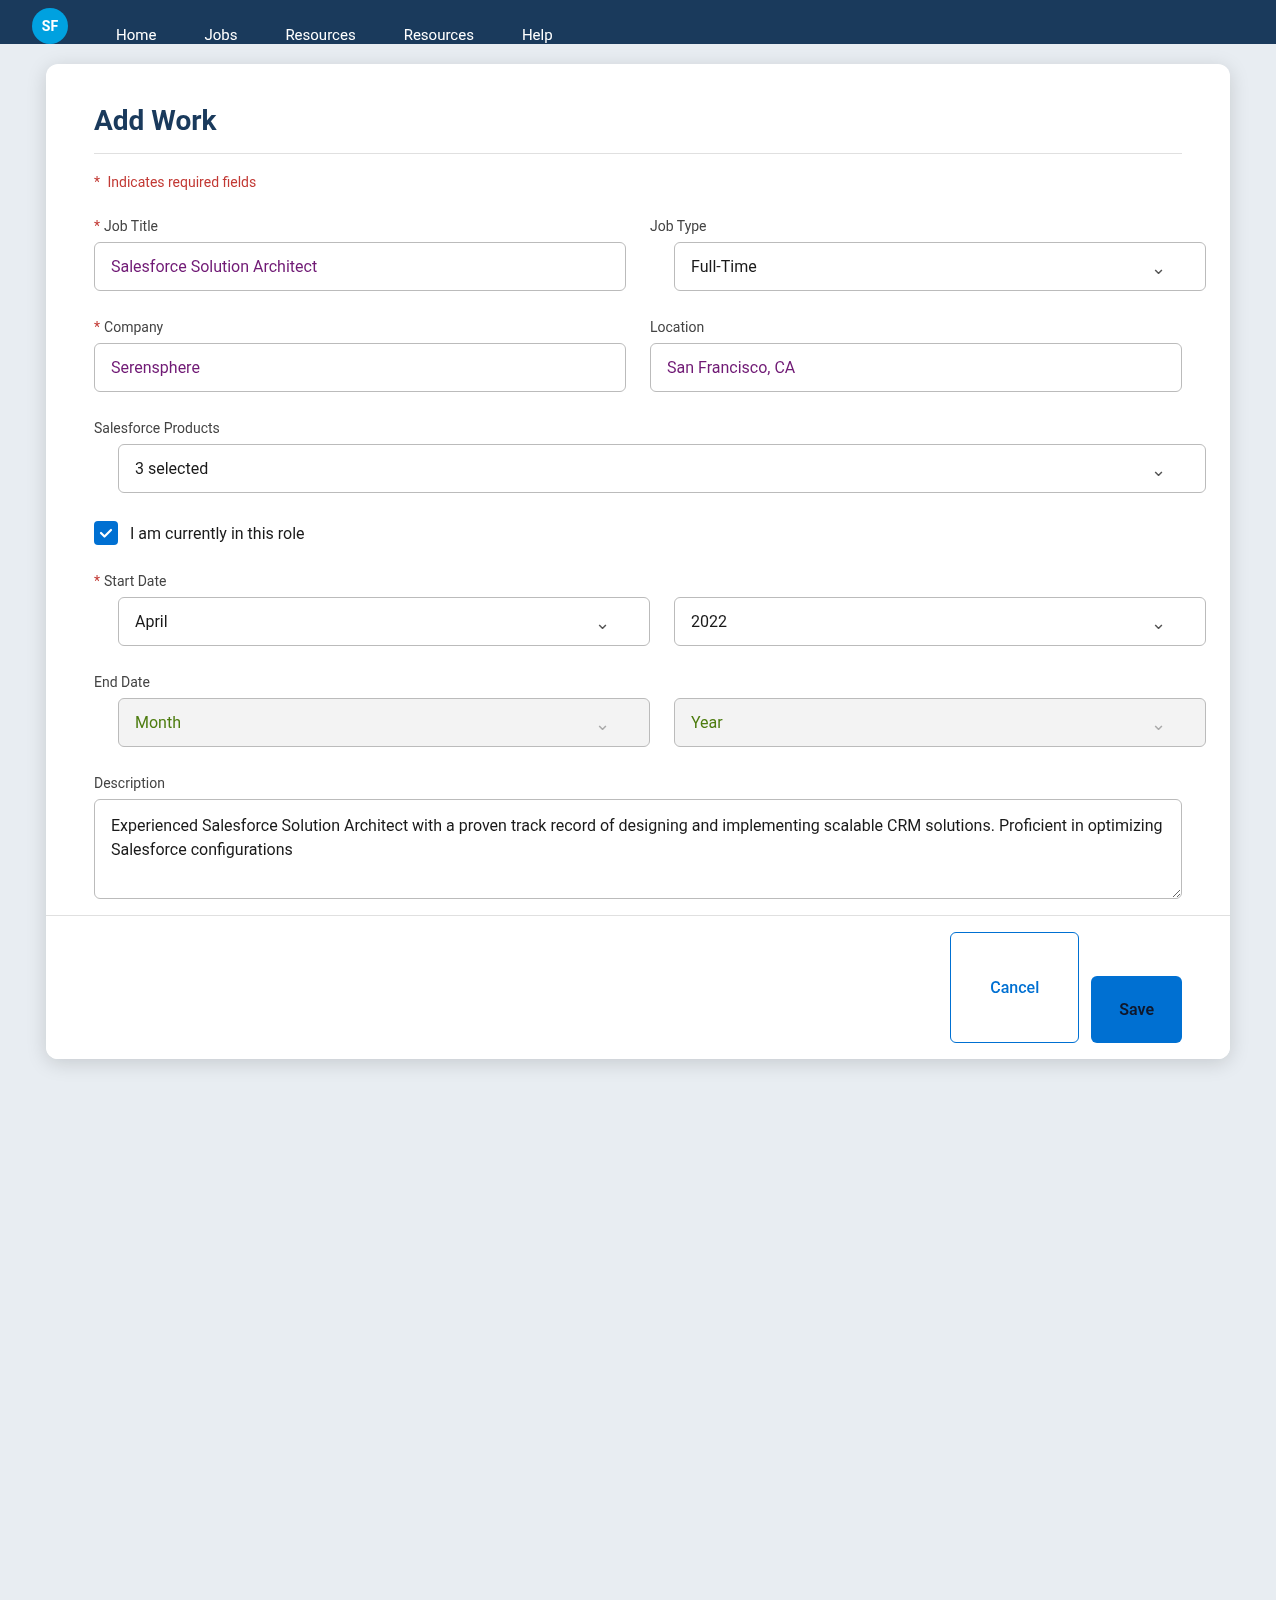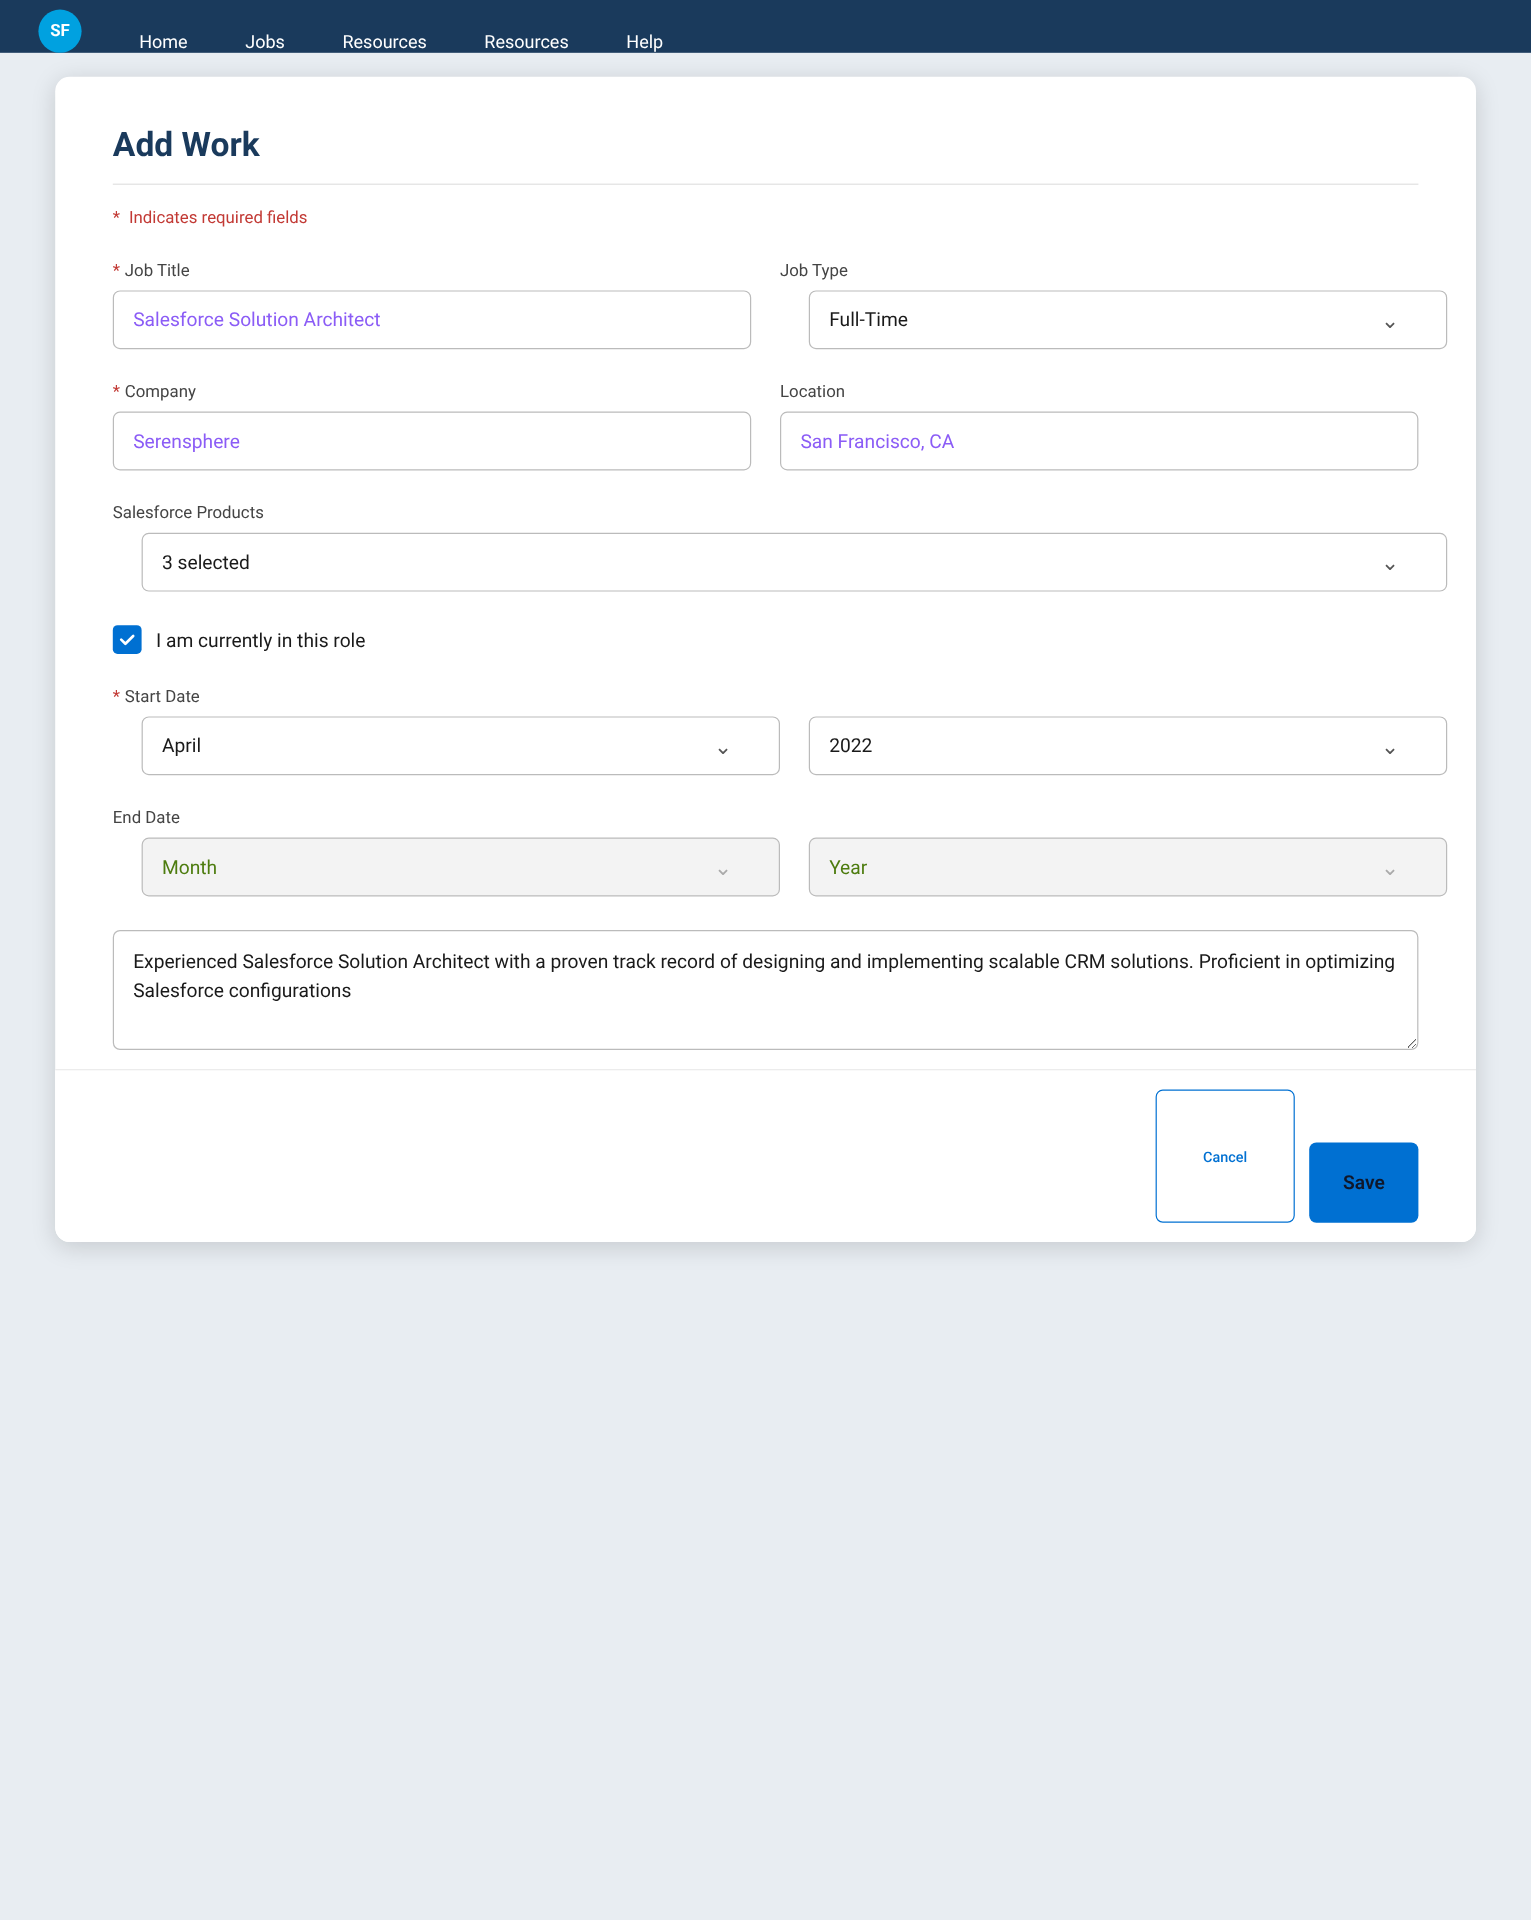--- a/index.html
+++ b/index.html
@@ -108,21 +108,21 @@
 
     .form-label .asterisk {
       color: #c23934;
     }
 
     .form-input {
       border: 1.5px solid #bbb;
       border-radius: 6px;
       padding: 14px 16px;
       font-size: 16px;
-      color: #8b5cf6;
+      color: #701a75;
       outline: none;
       background: white;
     }
 
     .form-select {
       border: 1.5px solid #bbb;
       border-radius: 6px;
       padding: 14px 16px;
       font-size: 16px;
       color: #1a1a1a;
@@ -213,21 +213,21 @@
       display: flex;
       justify-content: flex-end;
       gap: 12px;
       border-top: 1px solid #e0e0e0;
       background: white;
       border-radius: 0 0 12px 12px;
     }
 
     .btn-cancel {
       padding: 12px 39px;
-      font-size: 12px;
+      font-size: 16px;
       border: 1.5px solid #0070d2;
       background: white;
       color: #0070d2;
       border-radius: 6px;
       cursor: pointer;
       font-weight: 500;
     }
 
     .btn-save {
       padding: 24px 28px;
@@ -405,20 +405,23 @@
               <option>2023</option>
               <option>2024</option>
             </select>
             <span class="chevron" style="color: #aaa;">⌄</span>
           </div>
         </div>
       </div>
     </div>
 
     <div class="form-group full-width" style="margin-bottom: 80px;">
+      <label class="form-label section-label">
+        <span>Description</span>
+      </label>
       <textarea class="description-textarea" style="">Experienced Salesforce Solution Architect with a proven track record of designing and implementing scalable CRM solutions. Proficient in optimizing Salesforce configurations</textarea>
     </div>
 
     <div class="modal-footer">
       <button class="btn-cancel">Cancel</button>
       <button class="btn-save">Save</button>
     </div>
 
   </div>
 </div>

